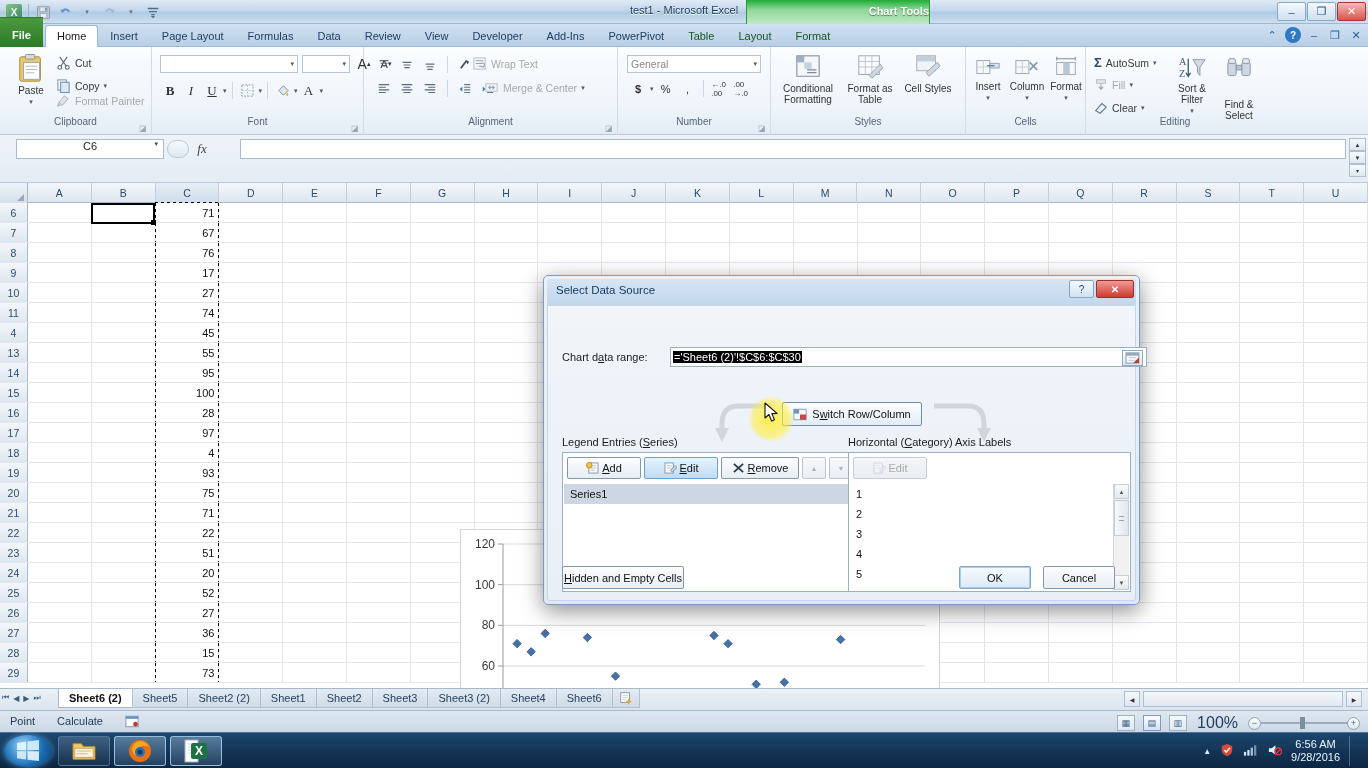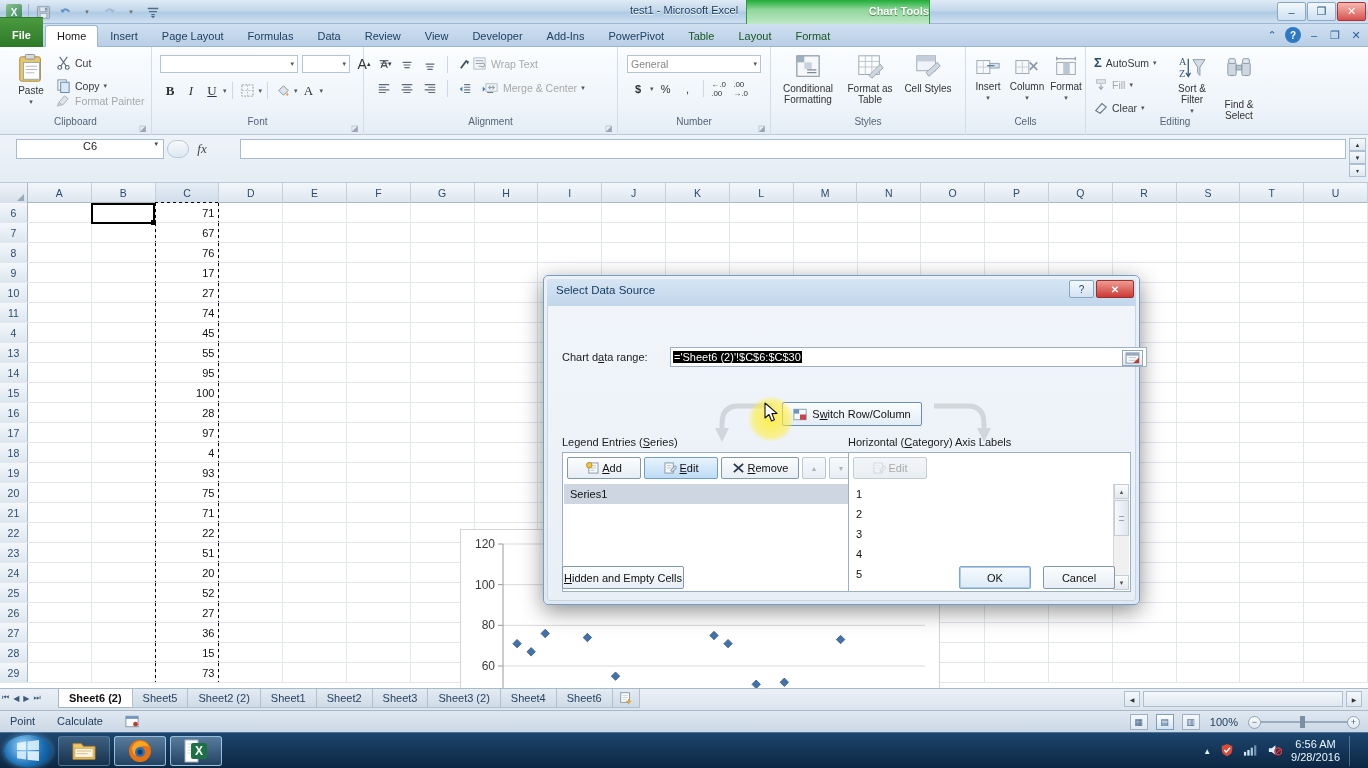--- a/index.html
+++ b/index.html
@@ -1503,21 +1503,21 @@
             <rect x="1" y="1" width="14" height="12" fill="#fbfdfe" stroke="#7f909f"></rect>
             <rect x="1" y="1" width="14" height="3" fill="#6f94c2"></rect>
             <circle cx="12" cy="10" r="2.6" fill="#c0392b"></circle>
           </svg>
       </span>
     </div>
     <div class="sb-right">
       <div class="viewbtn">▦</div>
       <div class="viewbtn on">▤</div>
       <div class="viewbtn">▥</div>
-      <span style="font-size:11px;color:#22405f;margin:0 2px;">100%</span>
+      <span style="font-size:16px;color:#22405f;margin:0 2px;">100%</span>
       <div class="zoomslider">
         <div class="zs-circ">−</div>
         <div class="zs-line"></div>
         <div class="zs-knob"></div>
         <div class="zs-circ" style="position:absolute;right:0;">+</div>
       </div>
     </div>
   </div>
 
   <div class="taskbar">

